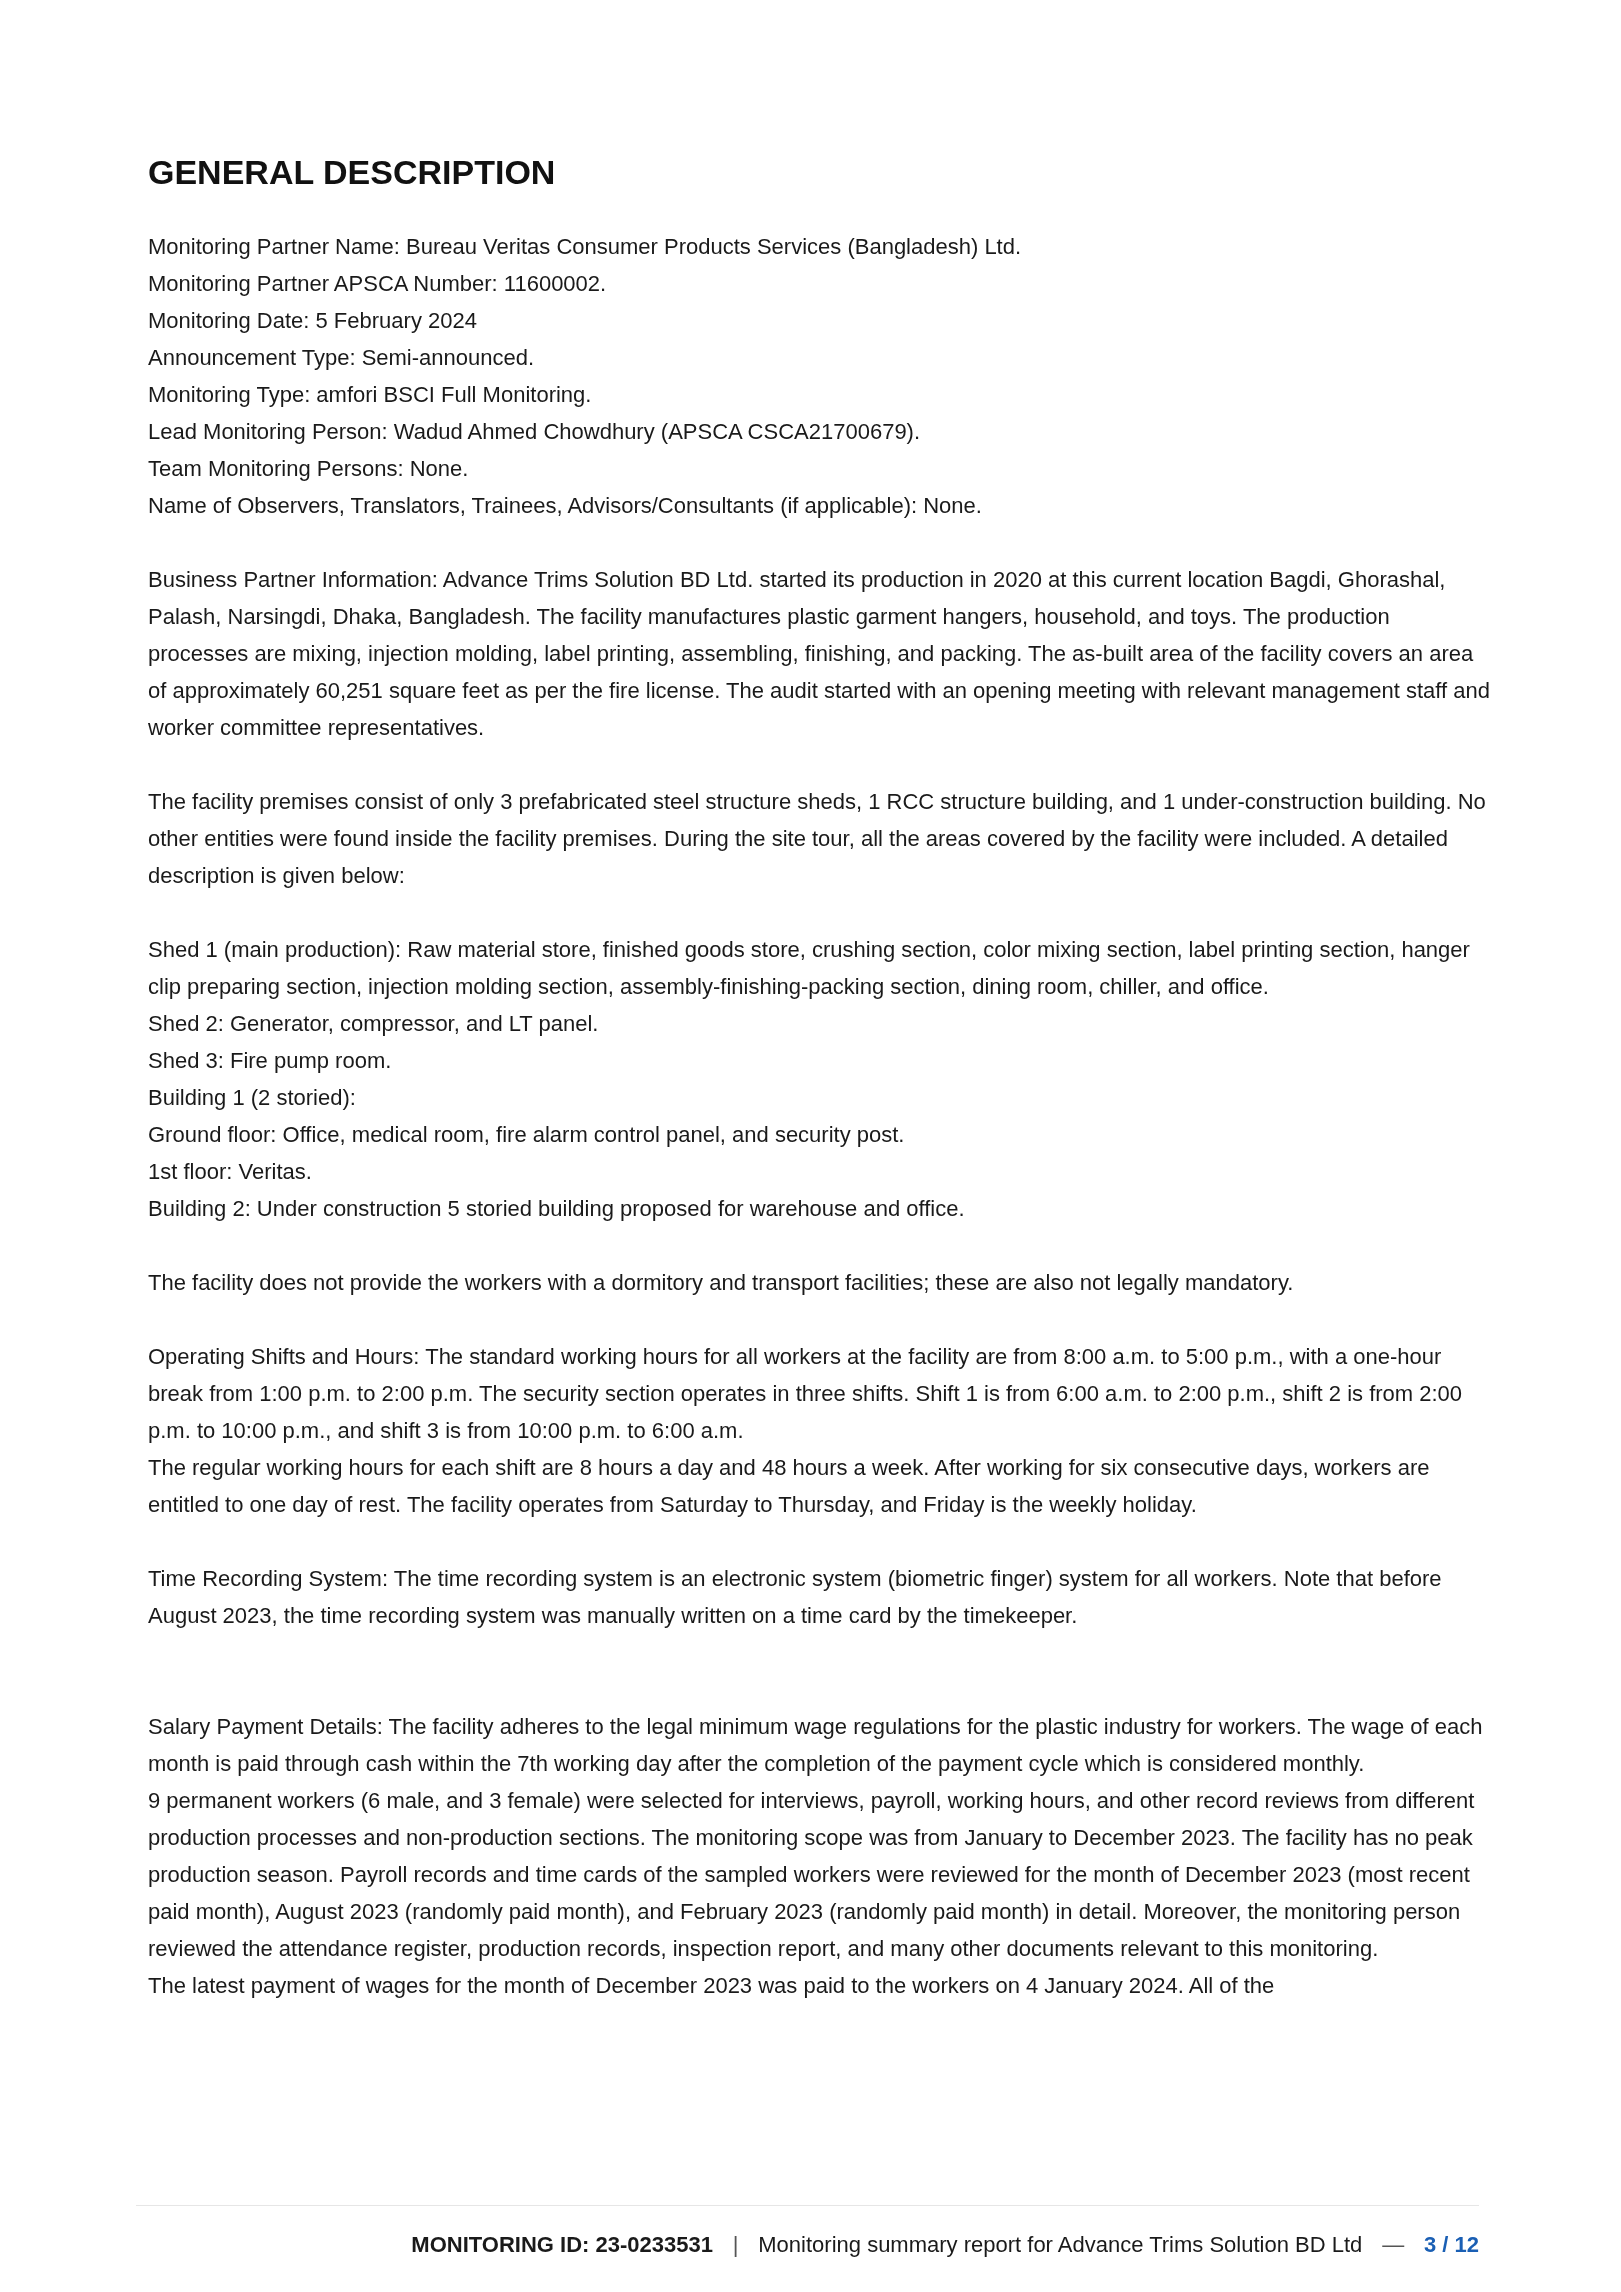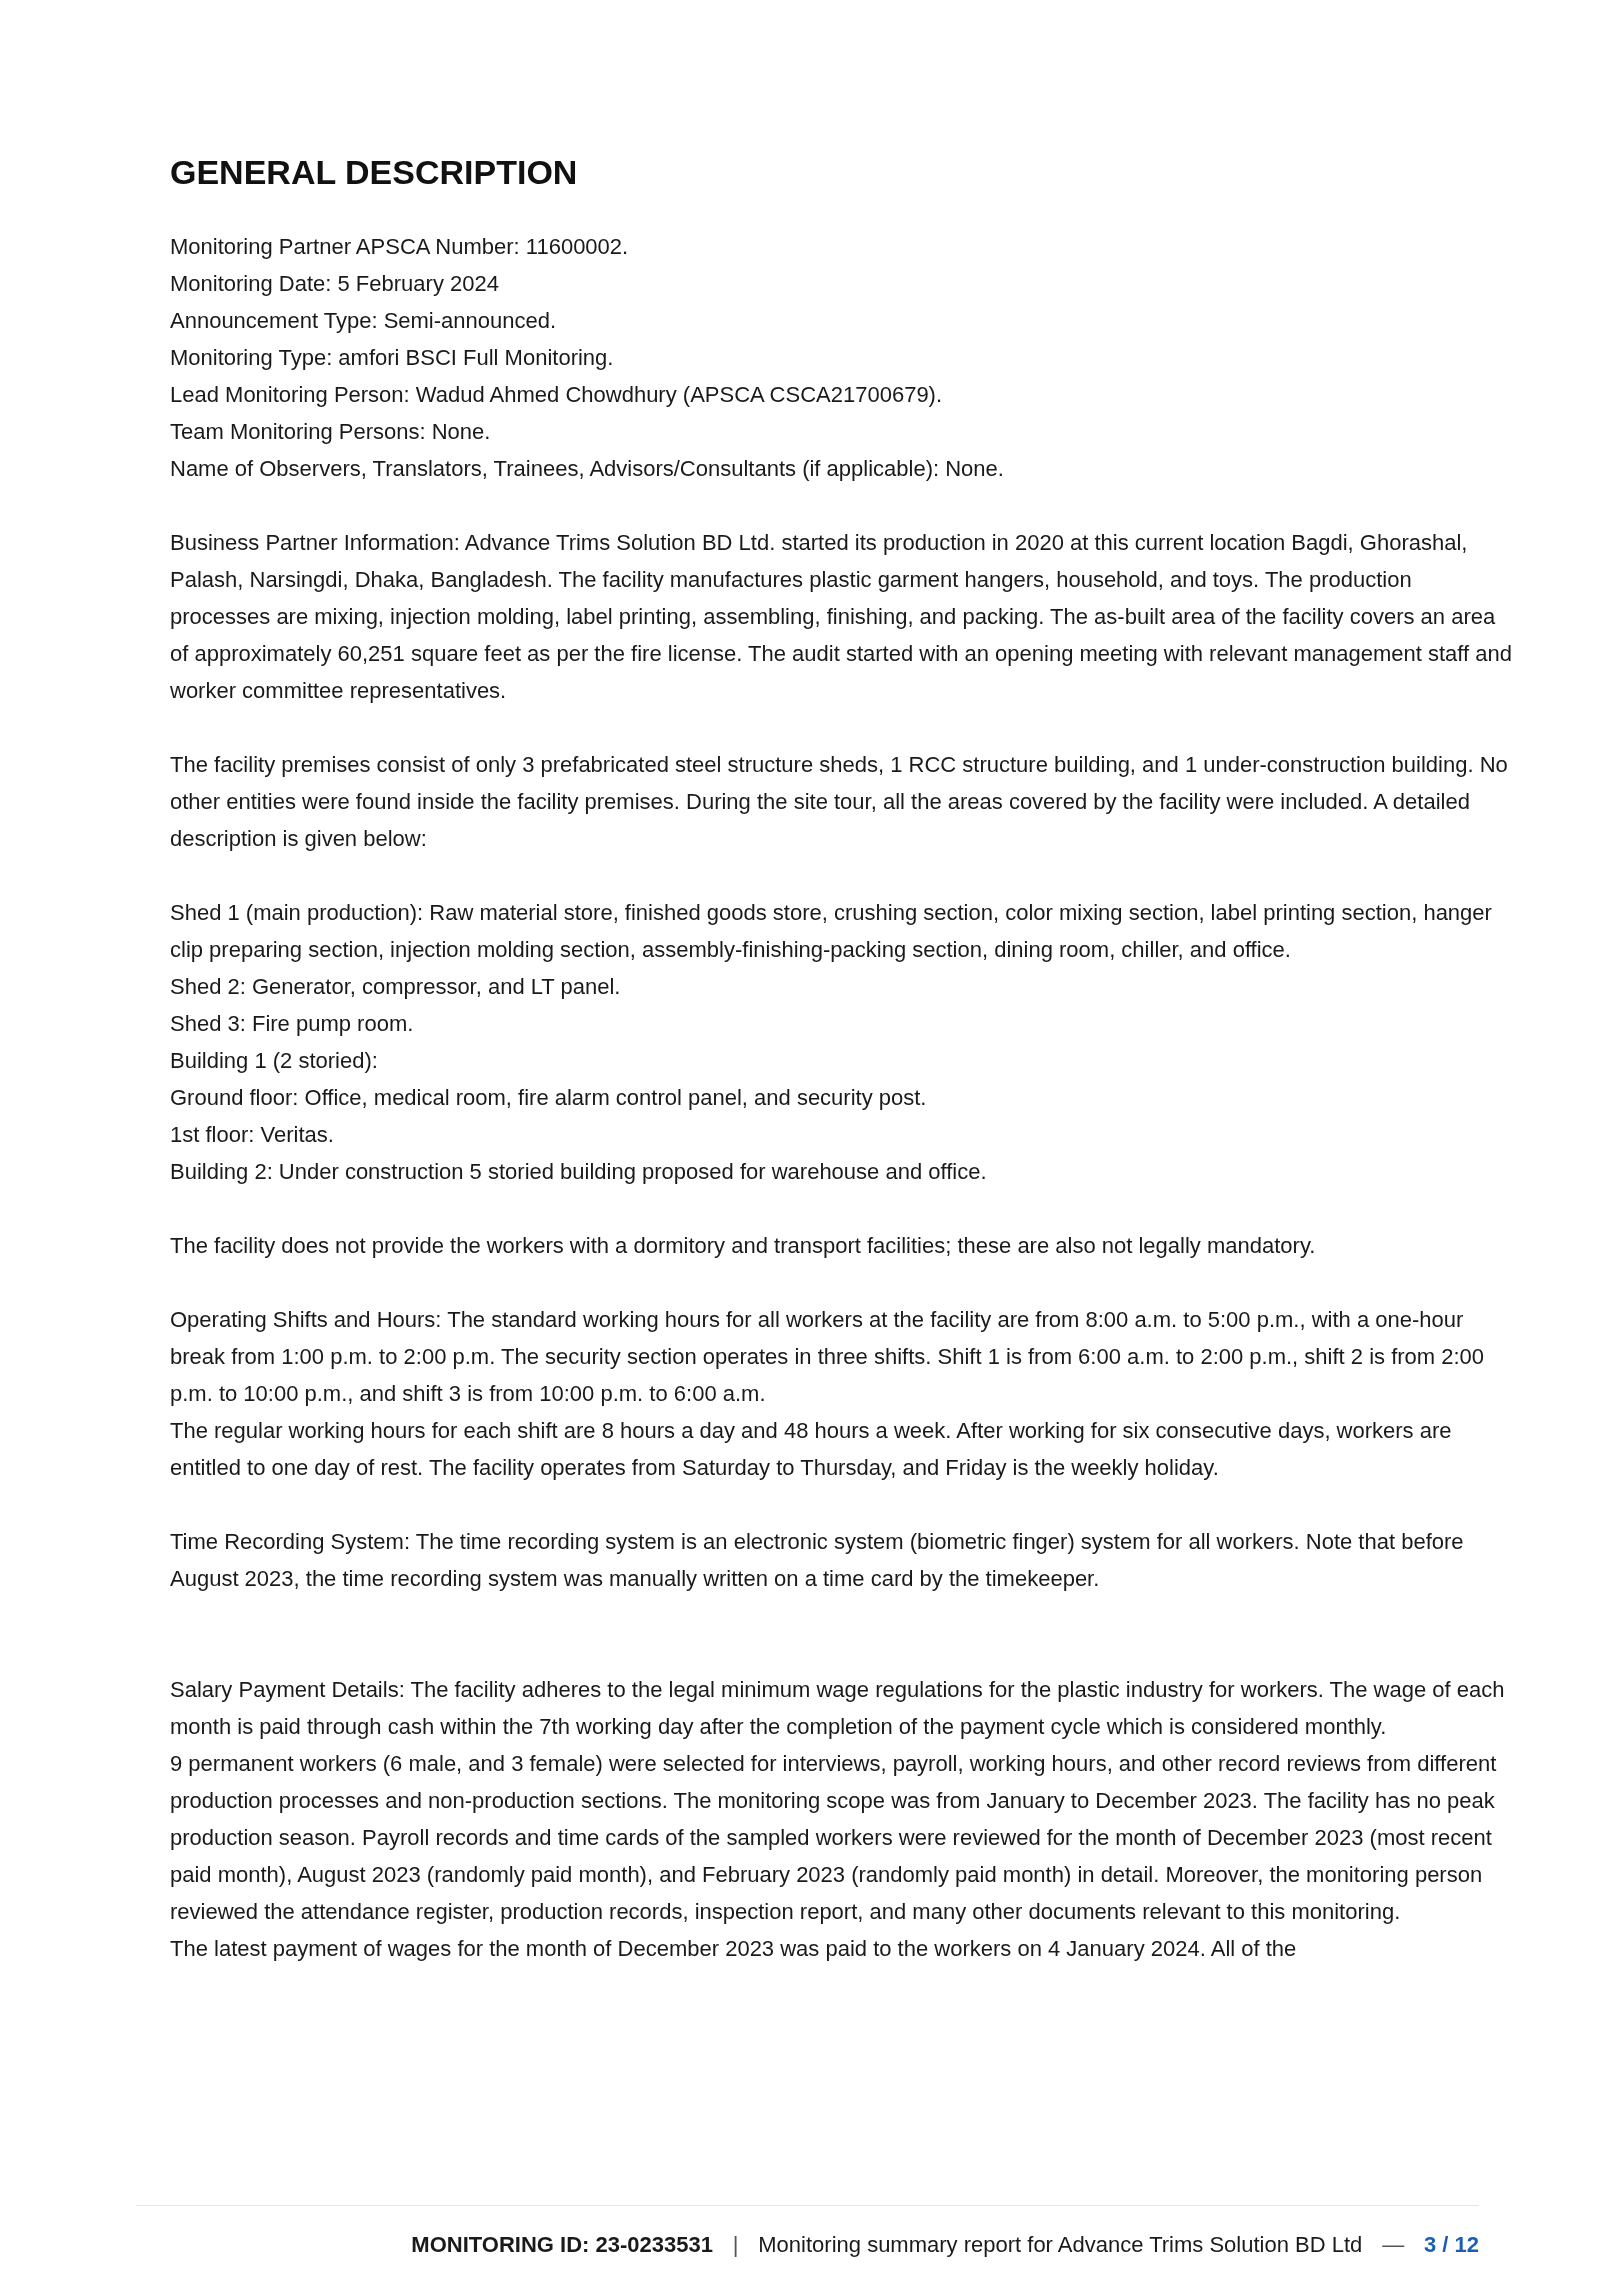--- a/index.html
+++ b/index.html
@@ -13,21 +13,20 @@
       position: relative;
       font-family: "Liberation Sans", sans-serif;
       color: #1a1a1a;
       overflow: hidden;
     }
     .page {
       position: absolute;
       left: 148px;
       top: 152px;
       width: 1343px;
-      margin-left: 22px;
     }
     .title {
       font-size: 34px;
       font-weight: bold;
       color: #111111;
       margin: 0 0 35px 0;
       letter-spacing: 0px;
       line-height: 41px;
     }
     .para {
@@ -75,20 +74,21 @@
       color: #1a5fb4;
     }
   </style>
 </head>
 <body>
 
 <div class="page">
   <h1 class="title">GENERAL DESCRIPTION</h1>
 
   <div class="para">
+    <span class="para-line">Monitoring Partner Name: Bureau Veritas Consumer Products Services (Bangladesh) Ltd.</span>
     <span class="para-line">Monitoring Partner APSCA Number: 11600002.</span>
     <span class="para-line">Monitoring Date: 5 February 2024</span>
     <span class="para-line">Announcement Type: Semi-announced.</span>
     <span class="para-line">Monitoring Type: amfori BSCI Full Monitoring.</span>
     <span class="para-line">Lead Monitoring Person: Wadud Ahmed Chowdhury (APSCA CSCA21700679).</span>
     <span class="para-line">Team Monitoring Persons: None.</span>
     <span class="para-line">Name of Observers, Translators, Trainees, Advisors/Consultants (if applicable): None.</span>
   </div>
 
   <div class="gap"></div>

